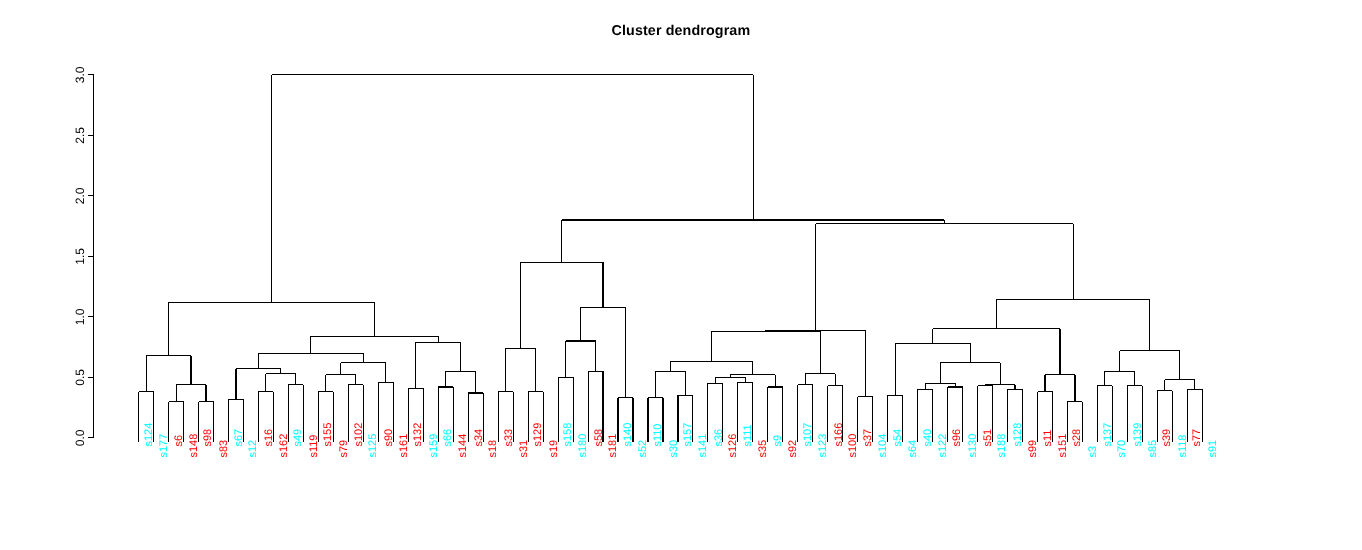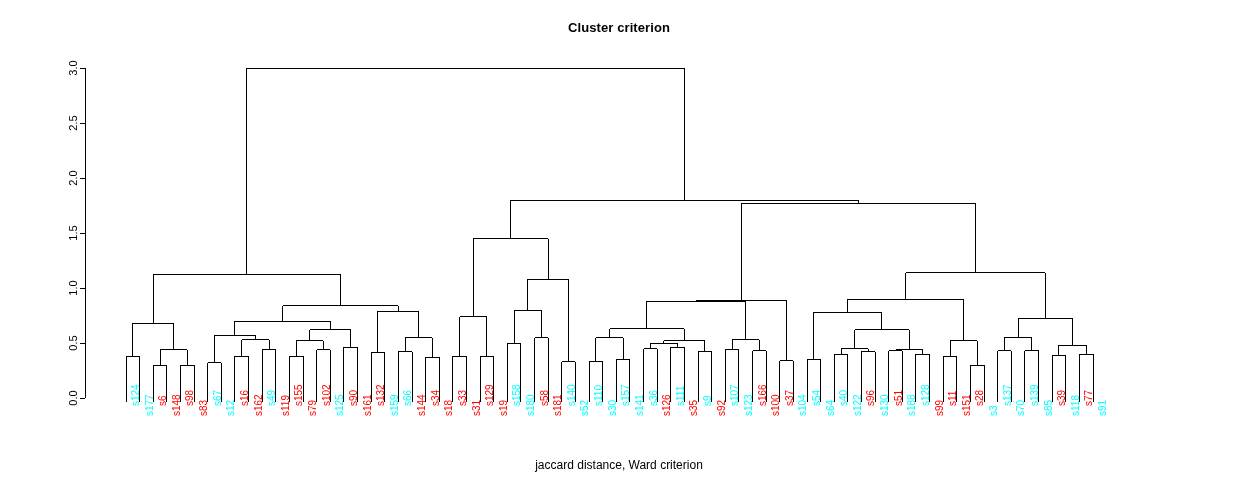--- a/index.html
+++ b/index.html
@@ -25,21 +25,21 @@
     position:absolute;font-size:10px;white-space:nowrap;
     transform-origin:left top;
     transform:rotate(-90deg);
   }
 </style>
 </head>
 <body>
 
 <div id="root">
 
-  <div id="title">Cluster criterion</div>
+  <div id="title">Cluster dendrogram</div>
 
   <div id="plot">
     <svg id="svg" width="1238" height="500">
         <line x1="85" y1="398" x2="85" y2="68" stroke="#000000" stroke-width="1" shape-rendering="crispEdges"></line>
         <line x1="80" y1="398" x2="85" y2="398" stroke="#000000" stroke-width="1" shape-rendering="crispEdges"></line>
         <line x1="80" y1="343" x2="85" y2="343" stroke="#000000" stroke-width="1" shape-rendering="crispEdges"></line>
         <line x1="80" y1="288" x2="85" y2="288" stroke="#000000" stroke-width="1" shape-rendering="crispEdges"></line>
         <line x1="80" y1="233" x2="85" y2="233" stroke="#000000" stroke-width="1" shape-rendering="crispEdges"></line>
         <line x1="80" y1="178" x2="85" y2="178" stroke="#000000" stroke-width="1" shape-rendering="crispEdges"></line>
         <line x1="80" y1="123" x2="85" y2="123" stroke="#000000" stroke-width="1" shape-rendering="crispEdges"></line>
@@ -409,15 +409,14 @@
       <div class="leaf-label" style="color: rgb(0, 255, 255); left: 1001.68px; top: 406px;">s137</div>
       <div class="leaf-label" style="color: rgb(0, 255, 255); left: 1015.3px; top: 416px;">s70</div>
       <div class="leaf-label" style="color: rgb(0, 255, 255); left: 1028.92px; top: 406px;">s139</div>
       <div class="leaf-label" style="color: rgb(0, 255, 255); left: 1042.54px; top: 416px;">s85</div>
       <div class="leaf-label" style="color: rgb(255, 0, 0); left: 1056.16px; top: 406px;">s39</div>
       <div class="leaf-label" style="color: rgb(0, 255, 255); left: 1069.78px; top: 416px;">s118</div>
       <div class="leaf-label" style="color: rgb(255, 0, 0); left: 1083.4px; top: 406px;">s77</div>
       <div class="leaf-label" style="color: rgb(0, 255, 255); left: 1097.02px; top: 416px;">s91</div>
     </div>
 
-  <div id="xlab">jaccard distance, Ward criterion</div>
 
 </div>
 
 </body></html>

